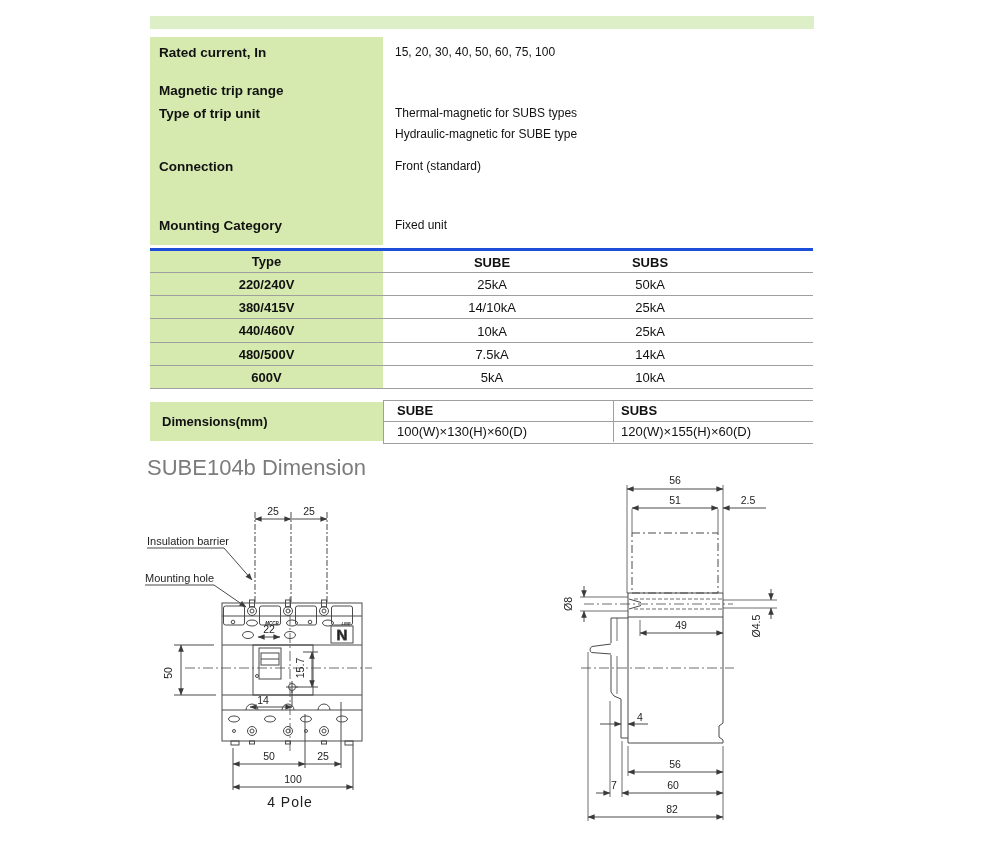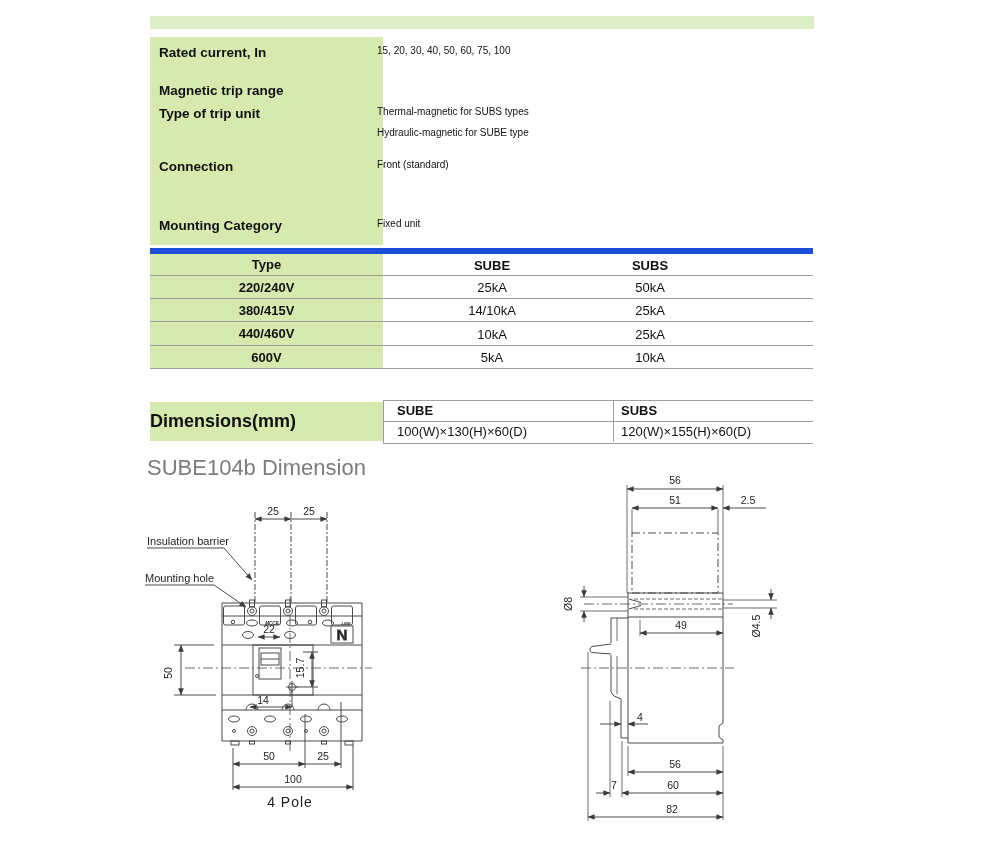--- a/index.html
+++ b/index.html
@@ -1,31 +1,31 @@
 <!DOCTYPE html>
 <html><head>
 <meta charset="utf-8">
 <style>
   html,body{margin:0;padding:0;background:#fff;}
   #page{position:relative;width:960px;height:845px;background:#fff;overflow:hidden;
         font-family:"Liberation Sans",sans-serif;color:#111;}
   .band{position:absolute;left:150px;top:16px;width:664px;height:13px;background:#ddefc6;}
   .spec-panel{position:absolute;left:150px;top:37px;width:233px;height:208px;background:#d6e9af;}
   .spec-label{position:absolute;left:159px;width:220px;font-weight:bold;font-size:13.5px;}
-  .spec-value{position:absolute;left:377px;width:400px;font-size:10px;}
-  .ratings{position:absolute;left:150px;top:248px;width:663px;border-top:6px solid #1d4ed8;}
+  .spec-value{position:absolute;left:395px;width:400px;font-size:12px;}
+  .ratings{position:absolute;left:150px;top:248px;width:663px;border-top:3px solid #1d4ed8;}
   .trow{position:relative;border-bottom:1px solid #9f9f9f;}
   .trow .green{position:absolute;left:0;top:0;bottom:0;width:233px;background:#d6e9af;
         display:flex;align-items:center;justify-content:center;font-weight:bold;font-size:13px;}
   .cellA,.cellB{position:absolute;top:50%;transform:translate(-50%,-50%);font-size:13px;white-space:nowrap;}
   .cellA{left:342px;}  .cellB{left:500px;}
   .hdr .cellA,.hdr .cellB{font-weight:bold;}
   .dims{position:absolute;left:150px;top:400px;width:663px;height:43px;}
   .dims .green{position:absolute;left:0;top:2px;width:233px;height:39px;background:#d6e9af;
-        display:flex;align-items:center;font-weight:bold;font-size:18px;padding-left:0;box-sizing:border-box;}
+        display:flex;align-items:center;font-weight:bold;font-size:13px;padding-left:12px;box-sizing:border-box;}
   .dims .grid{position:absolute;left:233px;right:0;top:0;height:42px;
         border-top:1px solid #9f9f9f;border-bottom:1px solid #9f9f9f;border-left:1px solid #9f9f9f;}
   .dims .vline{position:absolute;left:463px;top:0;height:42px;border-left:1px solid #9f9f9f;}
   .dims .hline{position:absolute;left:233px;right:0;top:21px;border-top:1px solid #9f9f9f;}
   .dims .t{position:absolute;font-size:13px;white-space:nowrap;}
   .dims .h{font-weight:bold;}
   .section-title{position:absolute;left:147px;top:455px;font-size:22px;color:#7c7c7c;}
   svg text{font-family:"Liberation Sans",sans-serif;fill:#1d1d1d;}
   .dim{font-size:10.5px;text-anchor:middle;}
   .lead{font-size:11px;}
@@ -63,20 +63,25 @@
     </div>
     <div class="trow" style="height:22px">
       <div class="green">380/415V</div>
       <span class="cellA">14/10kA</span>
       <span class="cellB">25kA</span>
     </div>
     <div class="trow" style="height:23px">
       <div class="green">440/460V</div>
       <span class="cellA">10kA</span>
       <span class="cellB">25kA</span>
+    </div>
+    <div class="trow" style="height:22px">
+      <div class="green">480/500V</div>
+      <span class="cellA">7.5kA</span>
+      <span class="cellB">14kA</span>
     </div>
     <div class="trow" style="height:22px">
       <div class="green">600V</div>
       <span class="cellA">5kA</span>
       <span class="cellB">10kA</span>
     </div>
   </div>
 
   <div class="dims">
     <div class="green">Dimensions(mm)</div>

